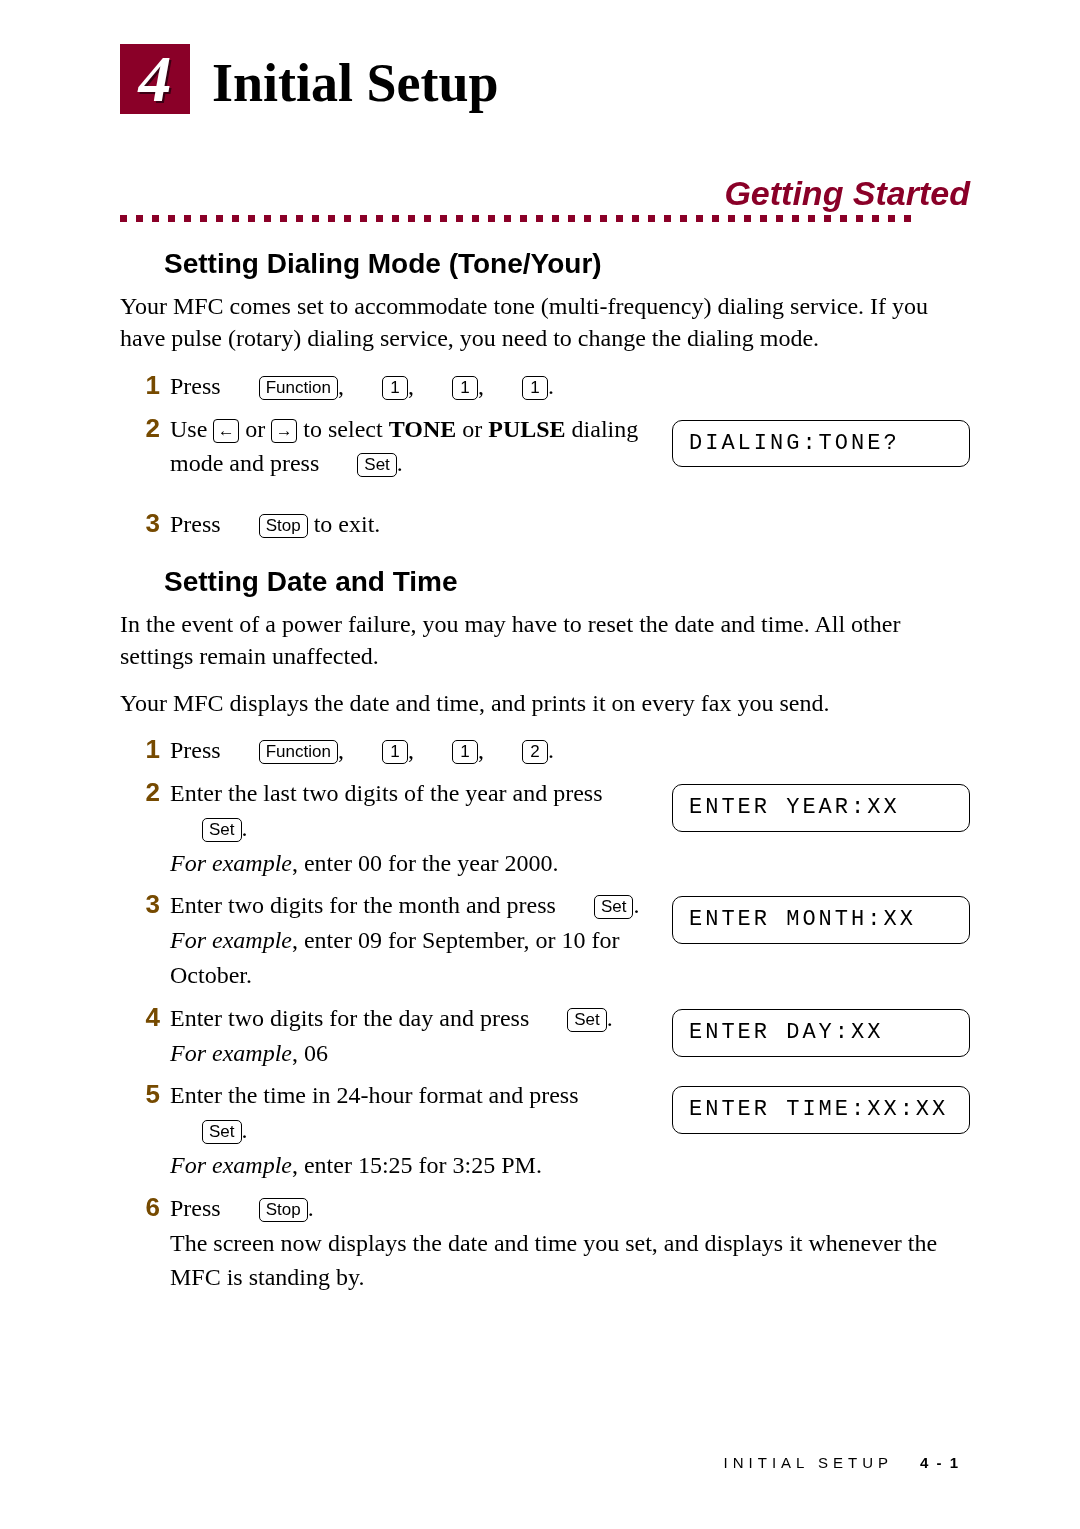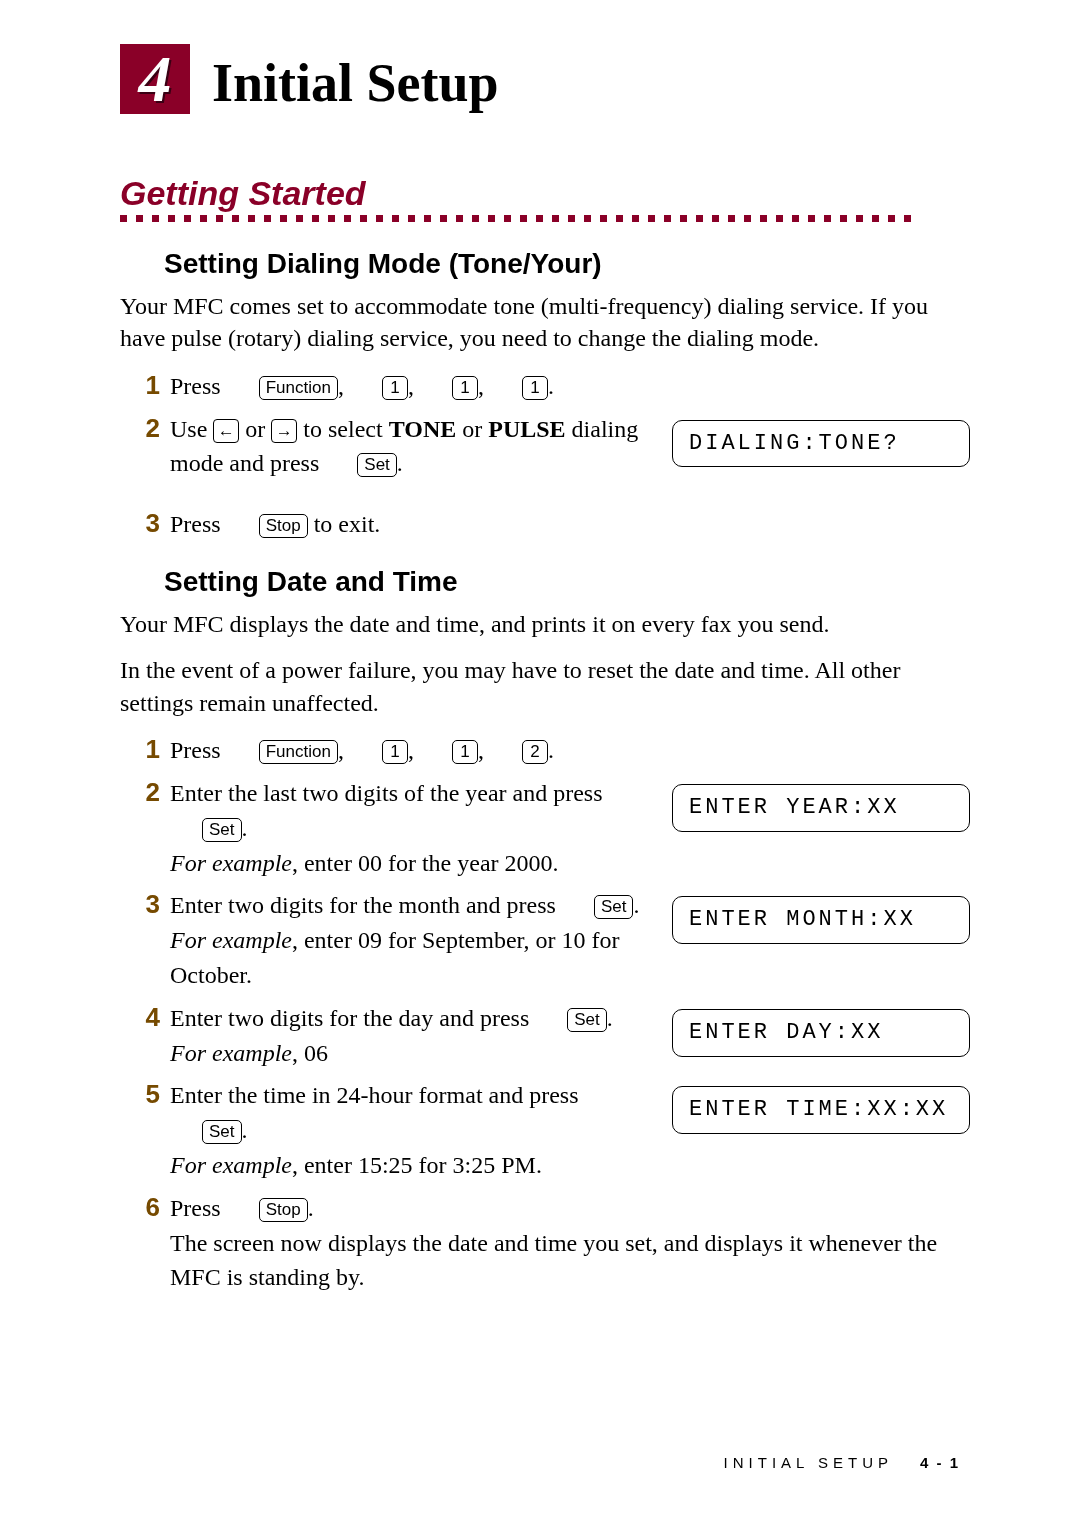--- a/index.html
+++ b/index.html
@@ -43,20 +43,21 @@
     padding-bottom:4px;
   }
   
   .h1{
     font-family:Arial,Helvetica,sans-serif;
     font-style:italic;
     font-weight:700;
     font-size:34px;
     color:#8a0028;
     margin:4px 0 2px 0;
+    text-align:right;
   }
   .dot-rule{
     display:flex;
     gap:9px;
     margin-bottom:26px;
   }
   .dot-rule span{
     width:7px;height:7px;background:#8a0028;display:block;
   }
   
@@ -267,22 +268,22 @@
   <div class="step">
     <div class="stepnum">3</div>
     <div class="stepbody">
       <span>Press </span>
       <span class="kcap">Stop</span>
       <span> to exit.</span>
     </div>
   </div>
 
   <div class="h2">Setting Date and Time</div>
+  <p class="body body-indent">In the event of a power failure, you may have to reset the date and time. All other settings remain unaffected.</p>
   <p class="body body-indent">Your MFC displays the date and time, and prints it on every fax you send.</p>
-  <p class="body body-indent">In the event of a power failure, you may have to reset the date and time. All other settings remain unaffected.</p>
 
   <div class="step">
     <div class="stepnum">1</div>
     <div class="stepbody">
       <span>Press </span>
       <span class="kcap">Function</span>,
       <span class="kcap sq">1</span>,
       <span class="kcap sq">1</span>,
       <span class="kcap sq">2</span>.
     </div>

